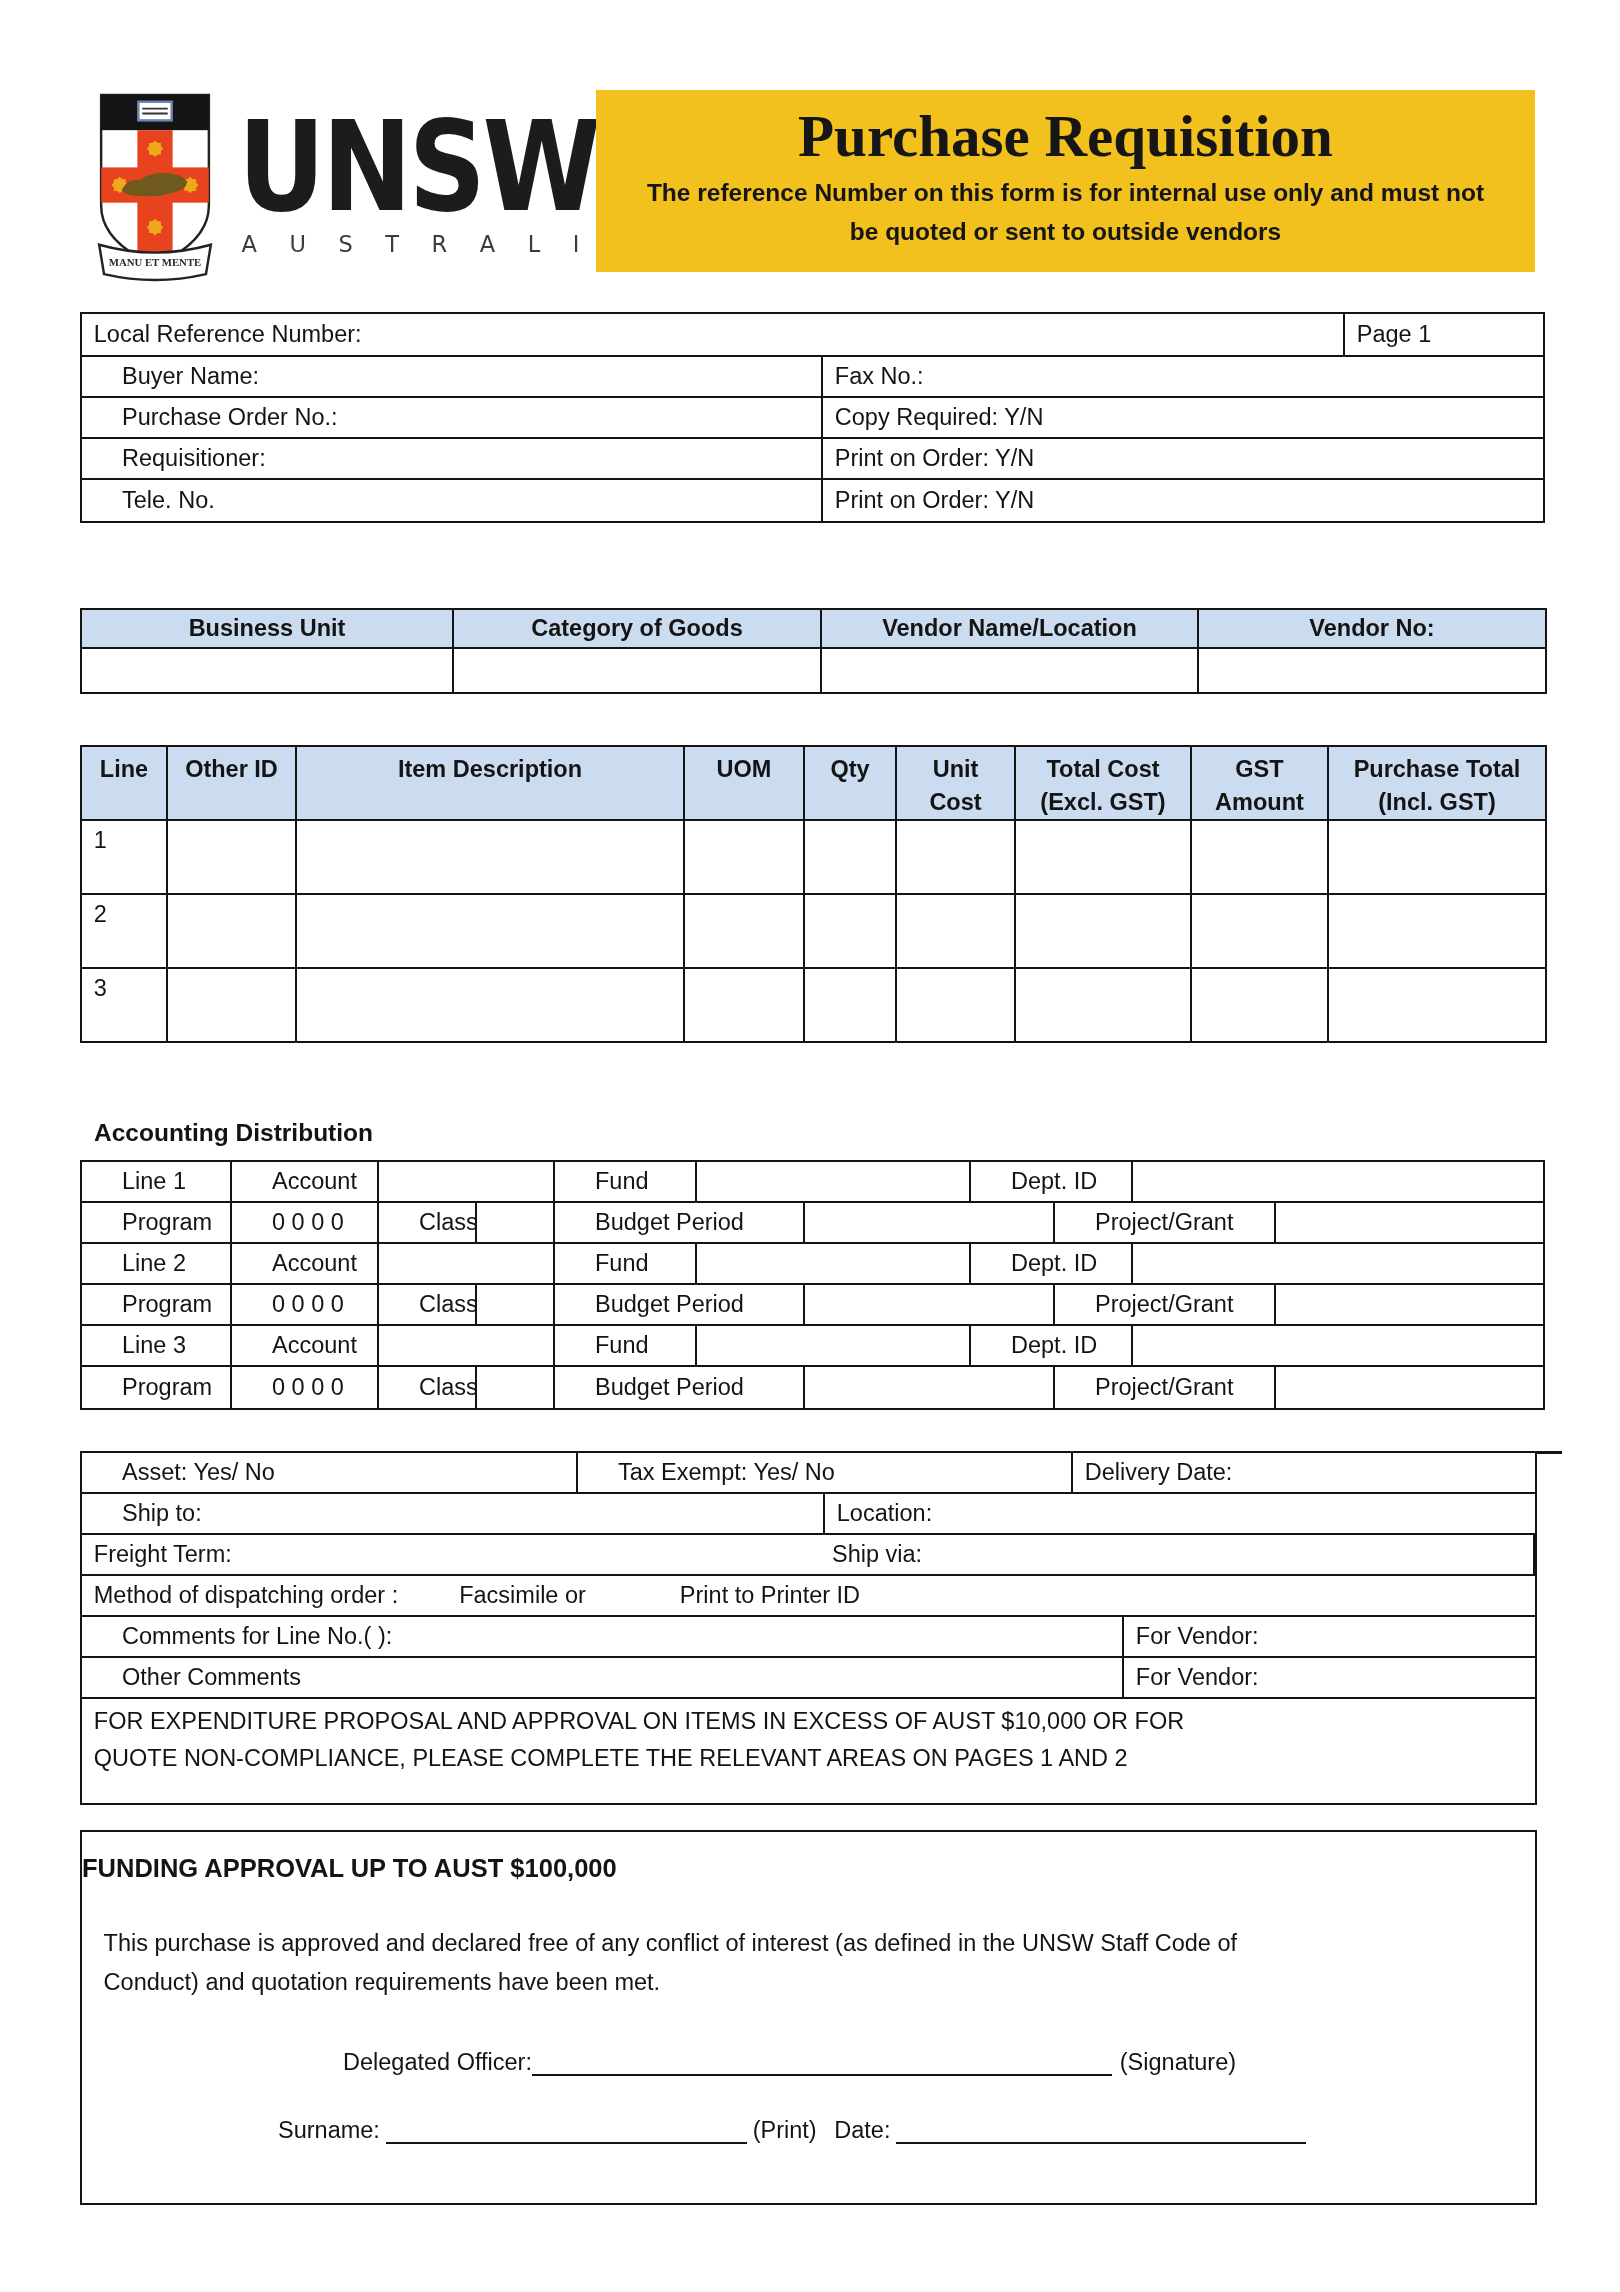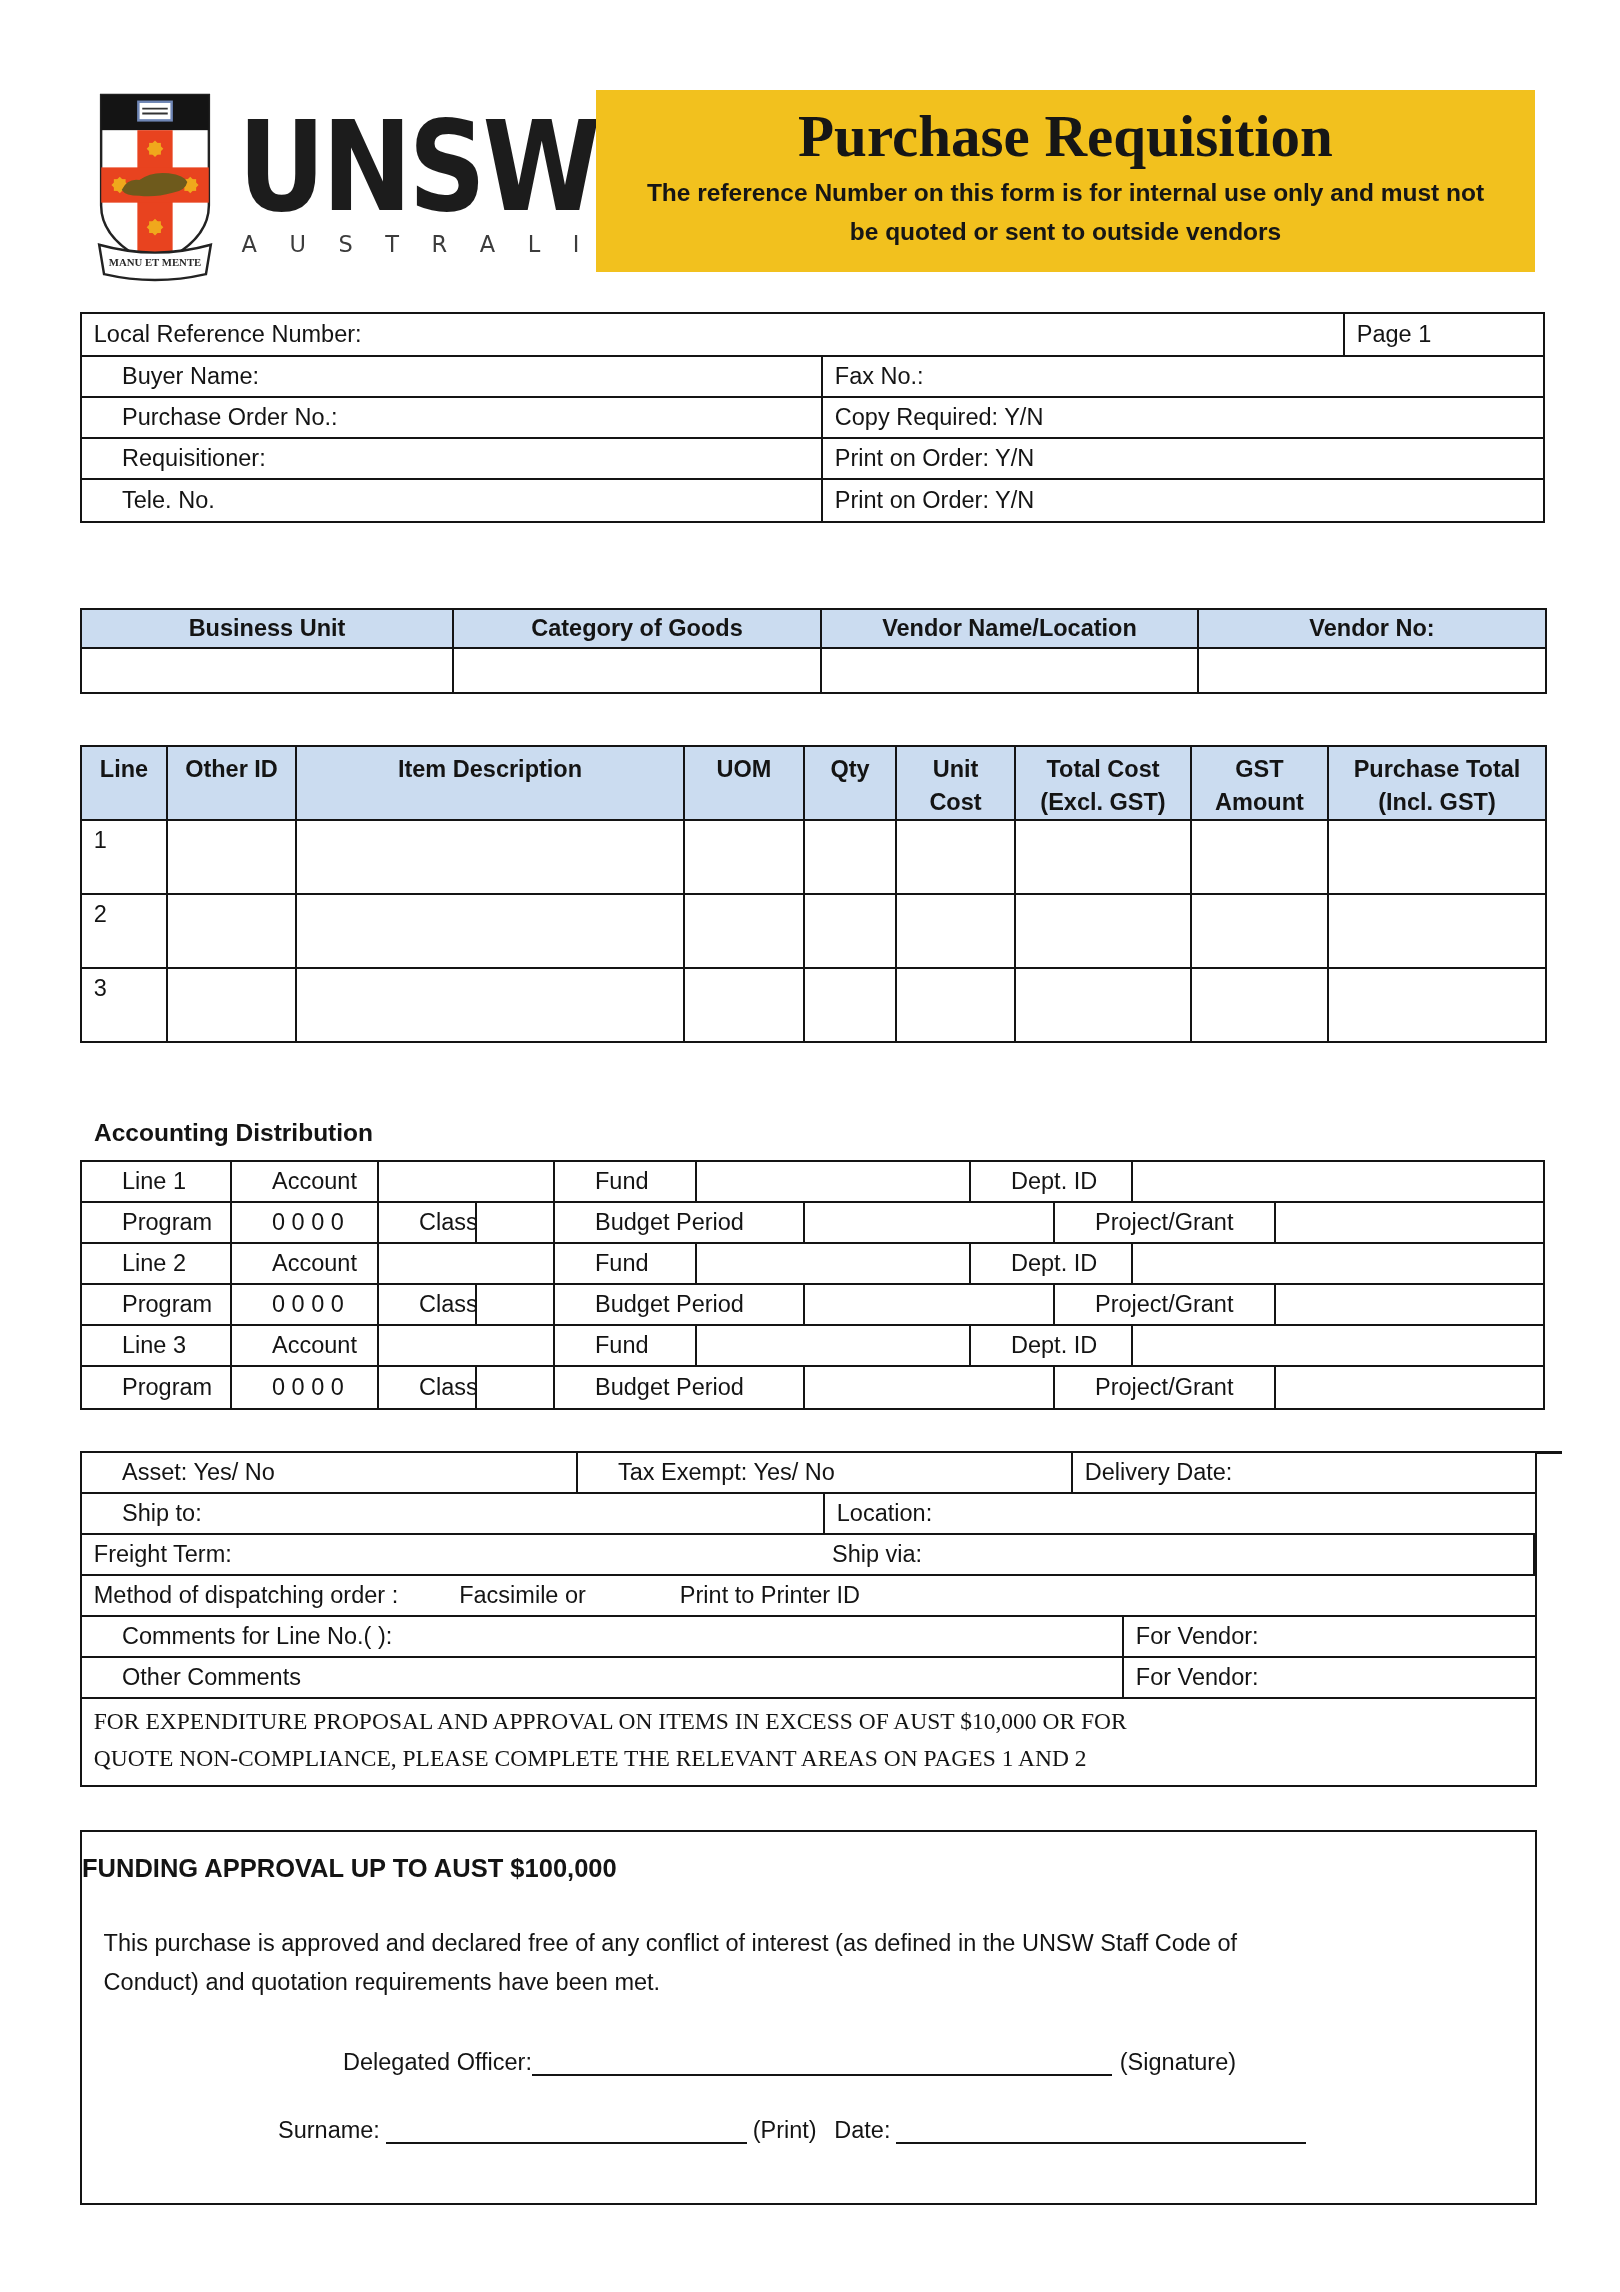--- a/index.html
+++ b/index.html
@@ -64,21 +64,21 @@
 
   
   .acct-heading { position:absolute; left:94px; top:1119px; font-size:24.5px; font-weight:bold; }
   .acct-table { position:absolute; left:80px; top:1160px; width:1465px; }
   .acct-table .frow { height:41px; border-bottom:2.9px solid #141414; }
   .acct-table .frow:last-child { border-bottom:none; }
 
   
   .asset-box { position:absolute; left:80px; top:1451px; width:1457px; }
   .asset-box .frow { height:41px; border-bottom:2px solid #141414; }
-  .asset-box .frow.note-row { height:86px; border-bottom:none; display:block; padding:3.9px 0 0 11.8px;font-family:Liberation Serif, serif; }
+  .asset-box .frow.note-row { height:104px; border-bottom:none; display:block; padding:3.9px 0 0 11.8px; }
   .note-line { font-size:23.5px; line-height:37px; }
   .overhang { position:absolute; left:1533px; top:1451px; width:29px; height:2.9px; background:#141414; }
   .dispatch-cell { font-size:23.5px; }
   .dispatch-opt1 { margin-left:61px; }
   .dispatch-opt2 { margin-left:94px; }
 
   
   .funding-box { position:absolute; left:80px; top:1830px; width:1457px; height:375px; border:2.9px solid #141414; }
   .funding-title { font-size:25.5px; font-weight:bold; margin-top:21.6px; }
   .funding-body { margin:41px 23.5px 0 21.6px; font-size:23.5px; line-height:39px; }

